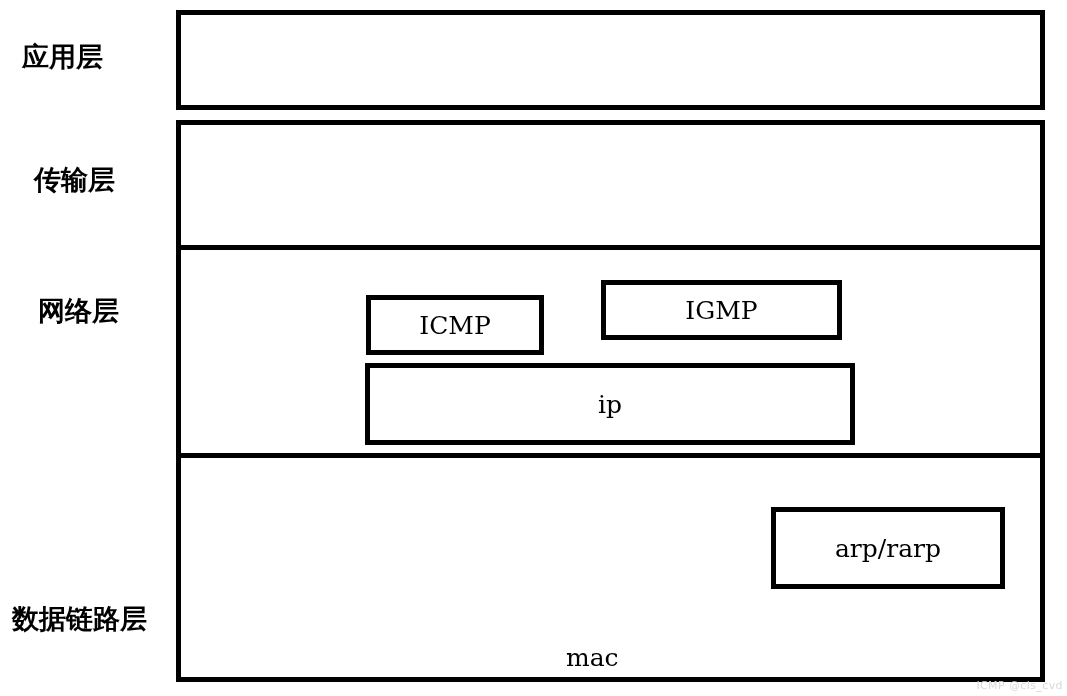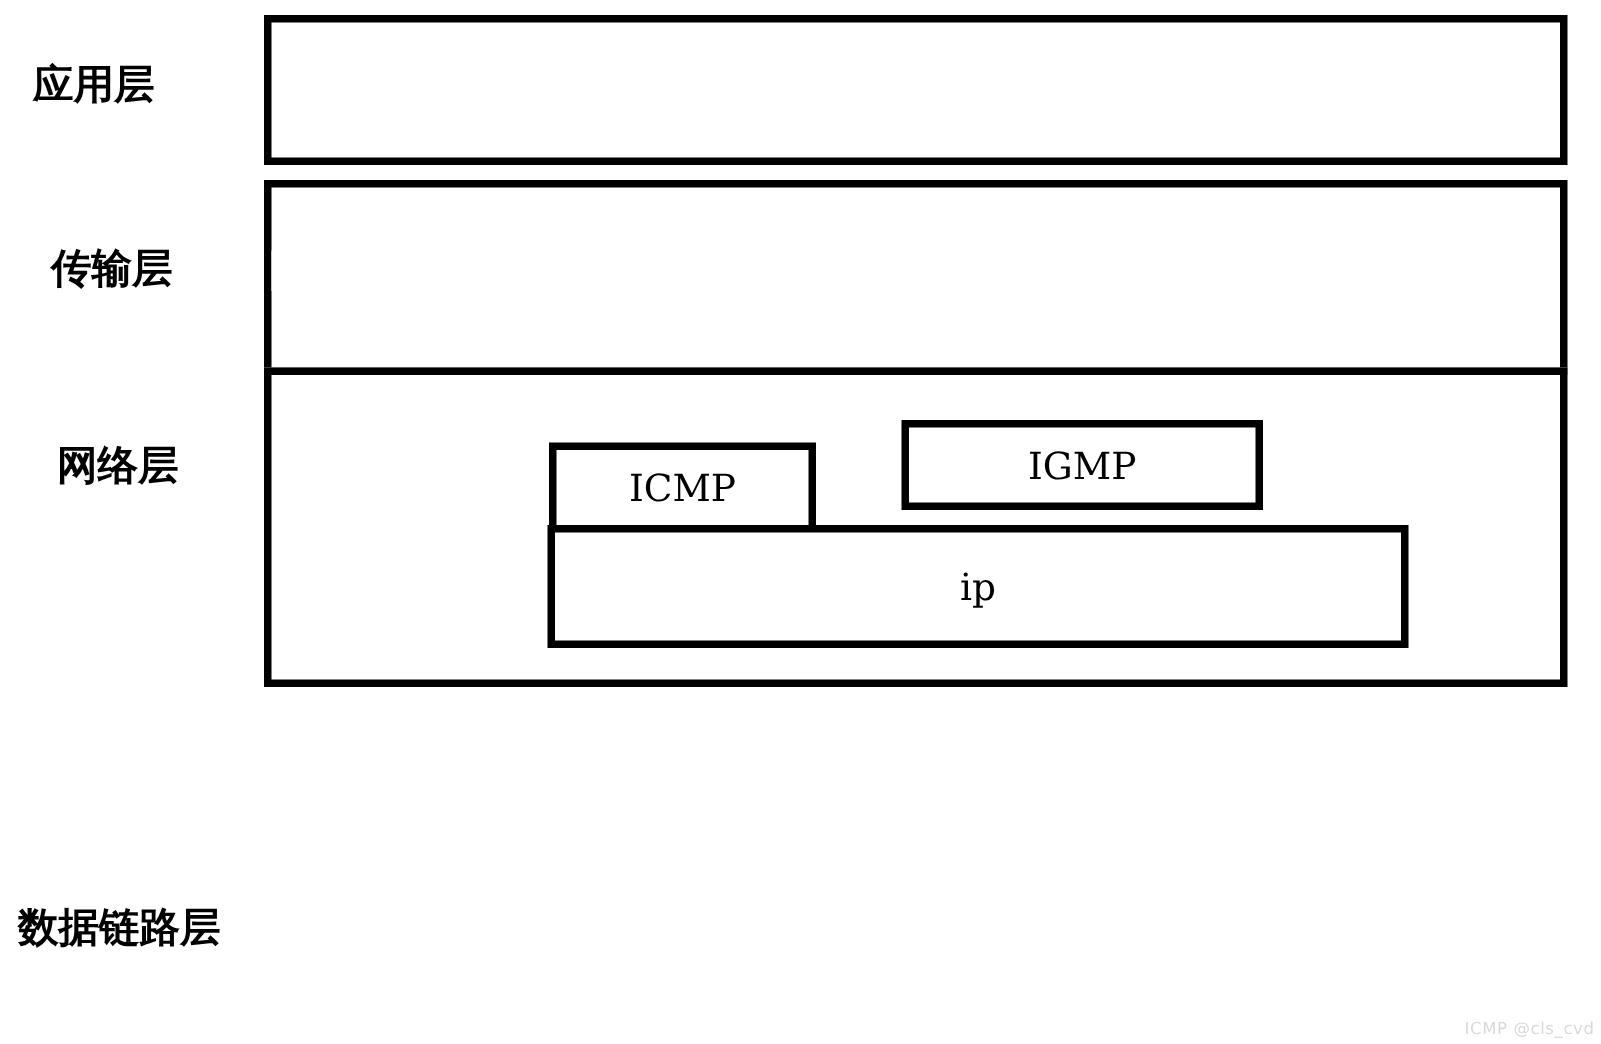--- a/index.html
+++ b/index.html
@@ -74,21 +74,21 @@
     display: flex;
     align-items: center;
     justify-content: center;
     font-family: "DejaVu Serif", "Liberation Serif", serif;
     font-size: 25px;
     line-height: 1;
     color: #000000;
   }
   #box-icmp { left: 185px; top: 30px;  width: 178px; height: 60px; margin-top: 15px; }
   #box-igmp { left: 420px; top: 30px;  width: 241px; height: 60px; }
-  #box-ip   { left: 184px; top: 100px; width: 574px; height: 82px; }
+  #box-ip   { left: 184px; top: 113px; width: 490px; height: 82px; }
   #box-arprarp { left: 590px; top: 49px; width: 234px; height: 82px; }
 
   
   .free-label {
     position: absolute;
     font-family: "DejaVu Serif", "Liberation Serif", serif;
     font-size: 25px;
     line-height: 1;
     color: #000000;
     white-space: nowrap;
@@ -135,16 +135,24 @@
 
     <div class="pbox" id="box-igmp">
       <span>IGMP</span>
     </div>
 
     <div class="pbox" id="box-ip">
       <span>ip</span>
     </div>
   </div>
 
+  <div class="band band-datalink">
+
+    <div class="pbox" id="box-arprarp">
+      <span>arp/rarp</span>
+    </div>
+
+    <div class="free-label" id="label-mac">mac</div>
+  </div>
 
 </div>
 
 <div class="watermark">ICMP @cls_cvd</div>
 
 </body></html>

